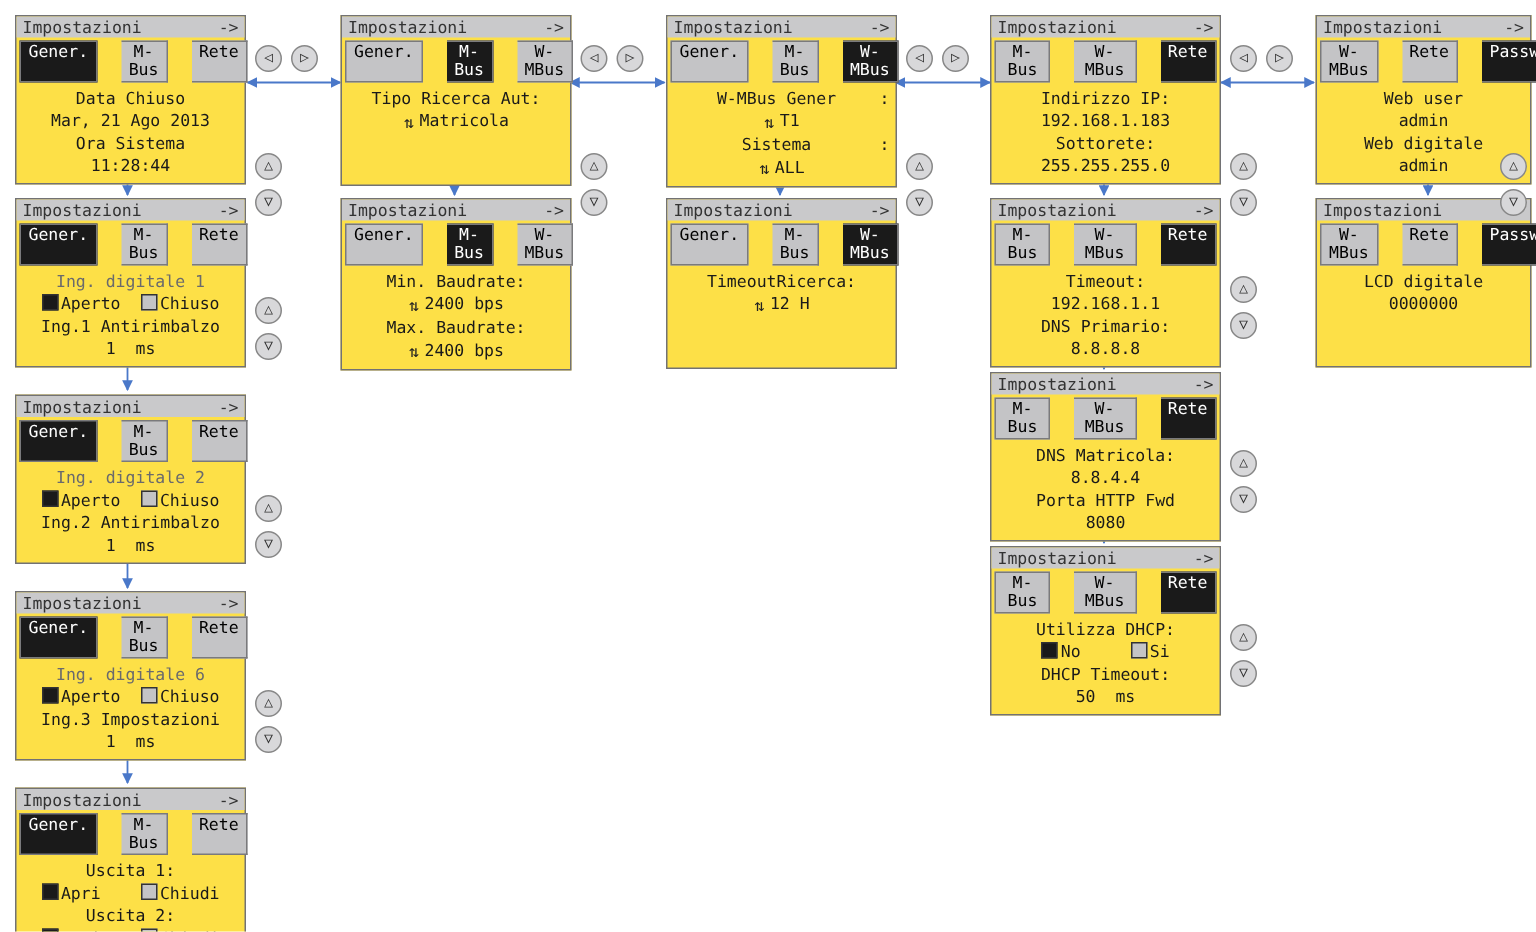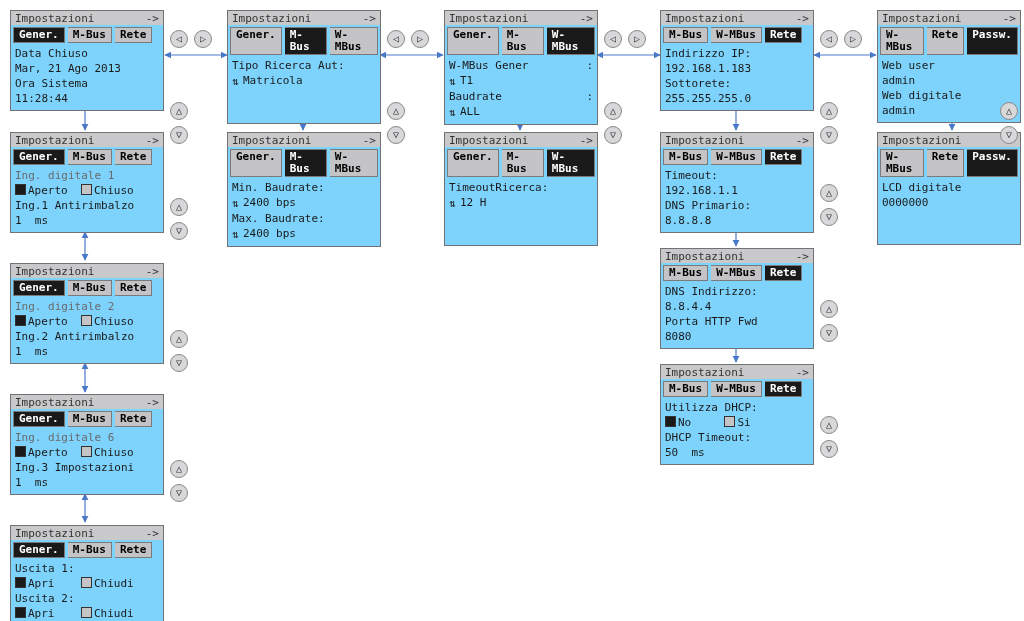--- a/index.html
+++ b/index.html
@@ -1,22 +1,22 @@
 <!DOCTYPE html>
 <html><head>
 <meta charset="utf-8">
 <style>
   html,body{margin:0;padding:0;background:#fff;font-family:"DejaVu Sans Mono","Lucida Console",monospace;font-size:11px;color:#000;}
   #stage{position:relative;width:1024px;height:621px;}
   svg#arrows{position:absolute;left:0;top:0;width:1024px;height:621px;pointer-events:none;}
   
-  .panel{position:absolute;width:148px;background:#7dd3fc;border:1px solid #727274;padding:0 2px 4px 2px;}
+  .panel{position:absolute;width:148px;background:#fde047;border:1px solid #727274;padding:0 2px 4px 2px;text-align:center;}
   .tbar{display:flex;align-items:center;height:14px;margin:0 -2px 2px -2px;padding:0 4px;background:#c9c9cb;font-weight:400;color:#333;}
   .tbar .tspace{flex:1;}
-  .tabs{display:flex;gap:3px;margin-bottom:3px;font-weight:bold;}
+  .tabs{display:flex;gap:16px;margin-bottom:3px;}
   .tab{padding:1px 5px;background:#c4c4c6;border:1px solid #7a7a7c;line-height:12px;}
   .tab+.tab{border-left:none;}
   .tab.on{background:#1a1a1a;color:#fff;}
   .line{padding:1px 2px;line-height:13px;white-space:pre;color:#1a1a1a;}
   .sub{color:#6a6a6c;}
   .cb{display:inline-block;width:9px;height:9px;border:1px solid #333;vertical-align:-1px;margin-right:2px;background:#c4c4c6;}
   .cb.on{background:#1a1a1a;}
   .colon{float:right;}
   .updn{display:inline-block;width:8px;vertical-align:-1px;margin-right:3px;color:#222;}
   
@@ -182,21 +182,21 @@
         <span class="tspace"></span>
         <span>-&gt;</span>
       </div>
   <div class="tabs">
         <div class="tab">Gener.</div>
         <div class="tab">M-Bus</div>
         <div class="tab on">W-MBus</div>
       </div>
   <div class="line"><span>W-MBus Gener</span><span class="colon">:</span></div>
   <div class="line"><span class="updn">⇅</span><span>T1</span></div>
-  <div class="line"><span>Baudrate</span><span class="colon">:</span></div>
+  <div class="line"><span>Sistema</span><span class="colon">:</span></div>
   <div class="line"><span class="updn">⇅</span><span>ALL</span></div>
 </div>
 
 <div class="panel" style="left:444px;top:132px;">
   <div class="tbar">
         <span>Impostazioni</span>
         <span class="tspace"></span>
         <span>-&gt;</span>
       </div>
   <div class="tabs">
@@ -248,21 +248,21 @@
   <div class="tbar">
         <span>Impostazioni</span>
         <span class="tspace"></span>
         <span>-&gt;</span>
       </div>
   <div class="tabs">
         <div class="tab">M-Bus</div>
         <div class="tab">W-MBus</div>
         <div class="tab on">Rete</div>
       </div>
-  <div class="line">DNS Indirizzo:</div>
+  <div class="line">DNS Matricola:</div>
   <div class="line">8.8.4.4</div>
   <div class="line">Porta HTTP Fwd</div>
   <div class="line">8080</div>
 </div>
 
 <div class="panel" style="left:660px;top:364px;">
   <div class="tbar">
         <span>Impostazioni</span>
         <span class="tspace"></span>
         <span>-&gt;</span>

